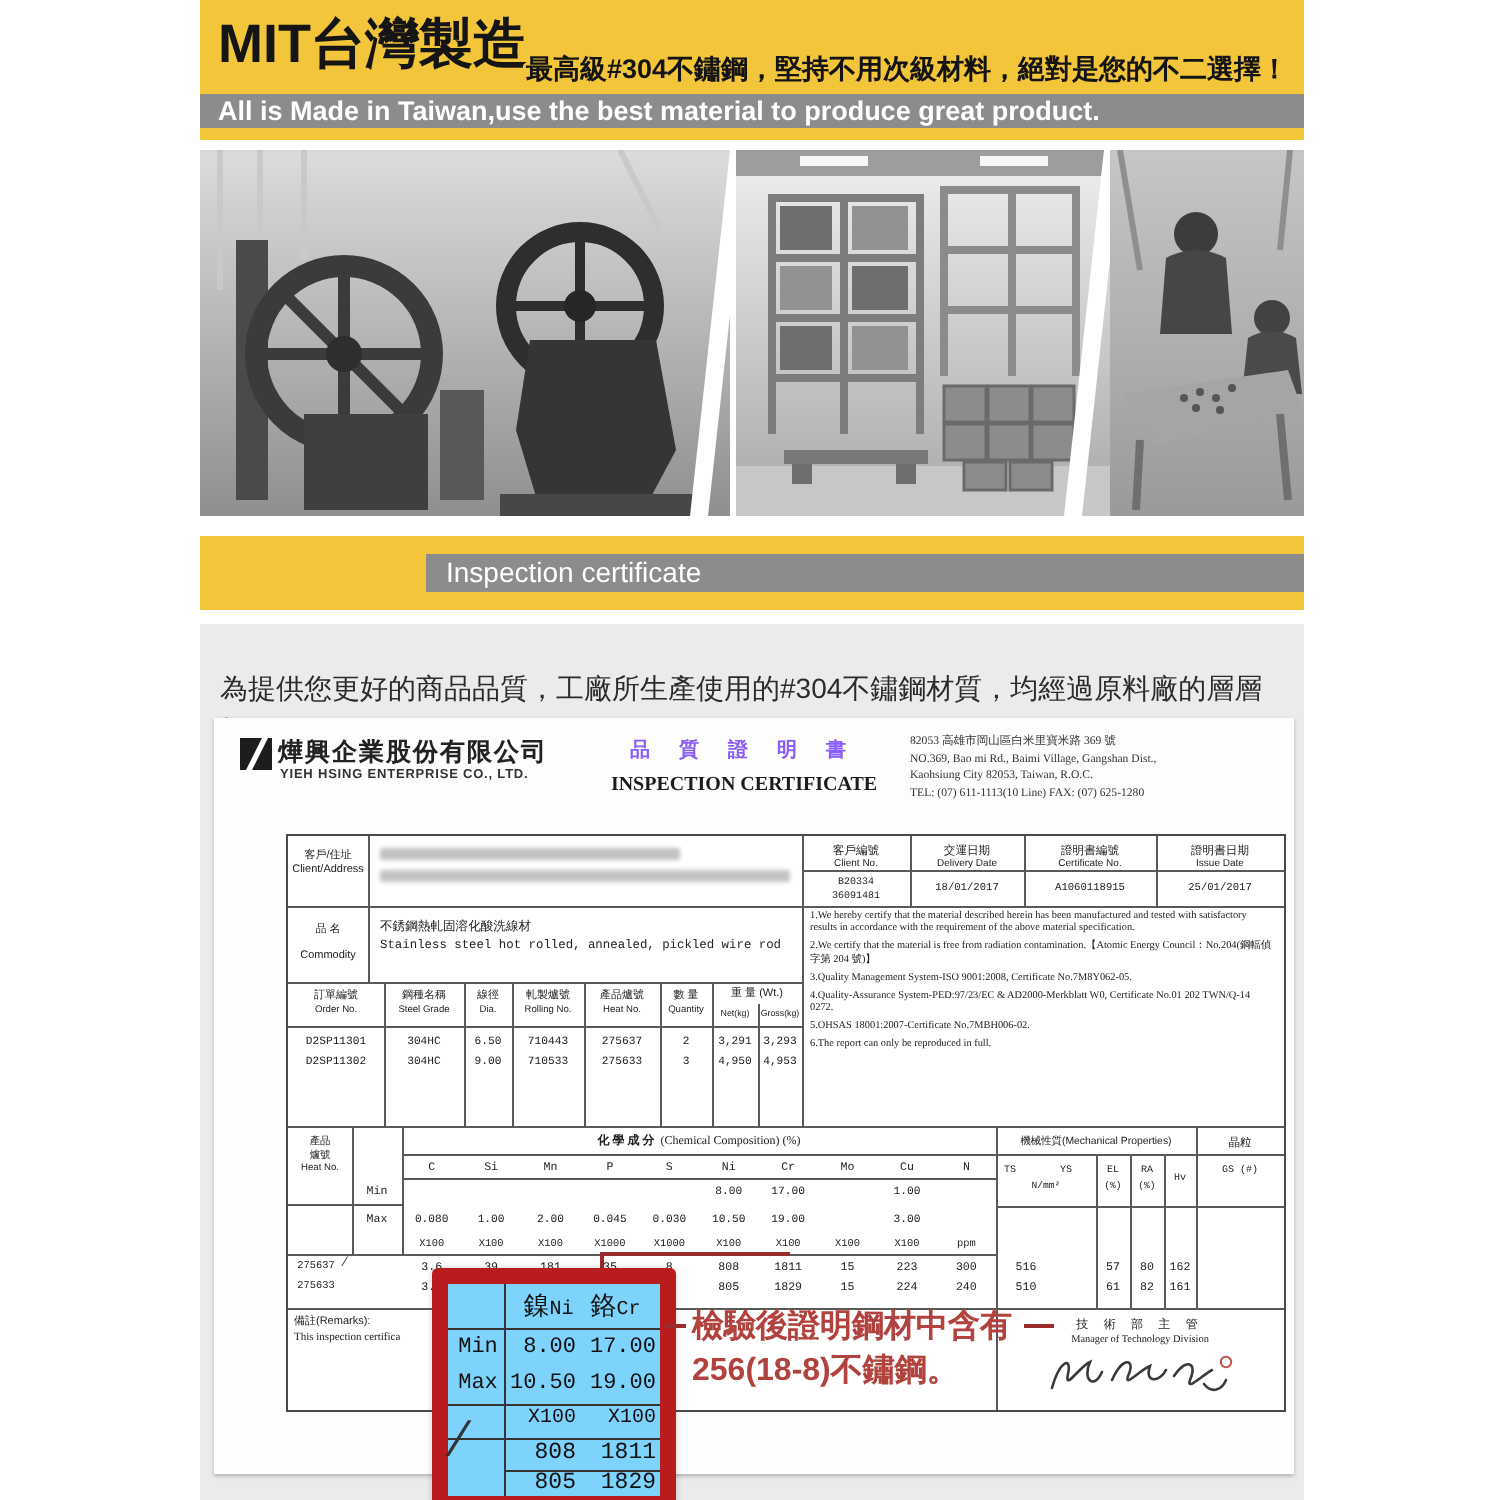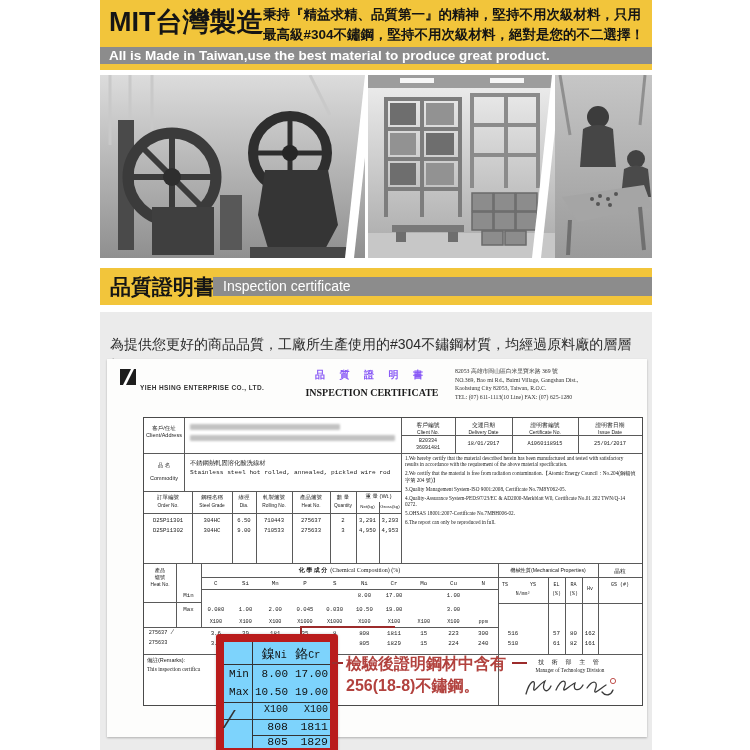--- a/index.html
+++ b/index.html
@@ -66,21 +66,20 @@
         font-size:9.5px;line-height:14px;text-align:center;vertical-align:1px;}
 </style>
 </head>
 <body>
 
 <div class="page">
 <div class="content">
 
   <section class="banner1">
     <div class="b1-title">MIT台灣製造</div>
-    <div class="b1-line" style="top:6px;">秉持『精益求精、品質第一』的精神，堅持不用次級材料，只用</div>
     <div class="b1-line" style="top:26px;">最高級#304不鏽鋼，堅持不用次級材料，絕對是您的不二選擇！</div>
     <div class="b1-band">All is Made in Taiwan,use the best material to produce great product.</div>
   </section>
 
   <section class="photos">
     <svg width="552" height="183" viewBox="0 0 552 183">
       <defs>
         <linearGradient id="g1" x1="0" y1="0" x2="0" y2="1">
           <stop offset="0" stop-color="#dcdcdc"></stop>
               <stop offset="1" stop-color="#8f8f8f"></stop>
@@ -194,33 +193,33 @@
               <circle cx="508" cy="124" r="2"></circle>
           <circle cx="516" cy="119" r="2"></circle>
               <circle cx="498" cy="129" r="2"></circle>
               <circle cx="510" cy="130" r="2"></circle>
         </g>
       </g>
     </svg>
   </section>
 
   <section class="banner2">
-    <div class="b2-title">品質證明書</div>
     <div class="b2-bar">Inspection certificate</div>
   </section>
 
   <section class="panel">
     <p class="intro"><span>為提供您更好的商品品質，工廠所生產使用的#304不鏽鋼材質，均經過原料廠的層層把關</span><br><span>，保證讓消費者使用得更加安心！</span></p>
 
     <div class="paper">
 
       <svg class="abs" style="left:13px;top:10px;" width="16" height="16" viewBox="0 0 16 16">
         <rect x="0" y="0" width="16" height="16" fill="#1d1d1d"></rect>
         <polygon points="3,16 11,0 14,0 6,16" fill="#ffffff"></polygon>
       </svg>
+      <div class="co-cn">燁興企業股份有限公司</div>
       <div class="co-en">YIEH HSING ENTERPRISE CO., LTD.</div>
       <div class="t-cn serif">品 質 證 明 書</div>
       <div class="t-en serif">INSPECTION CERTIFICATE</div>
       <div class="addr serif">
         <div>82053 高雄市岡山區白米里寶米路 369 號</div>
         <div>NO.369, Bao mi Rd., Baimi Village, Gangshan Dist.,</div>
         <div>Kaohsiung City 82053, Taiwan, R.O.C.</div>
         <div>TEL: (07) 611-1113(10 Line)      FAX: (07) 625-1280</div>
       </div>
 

